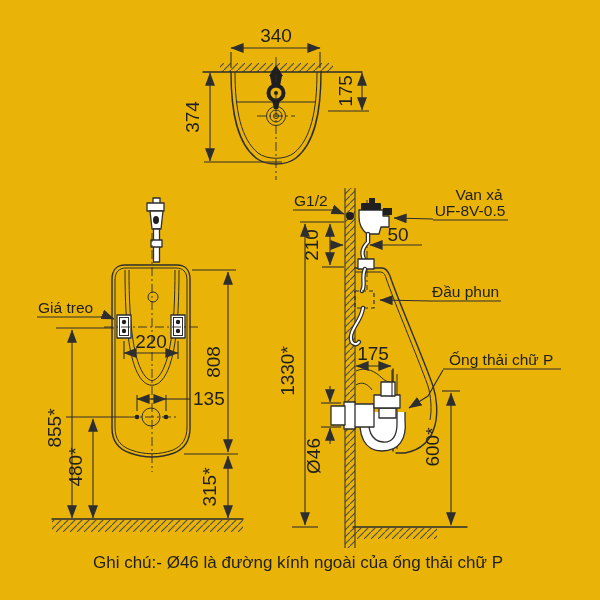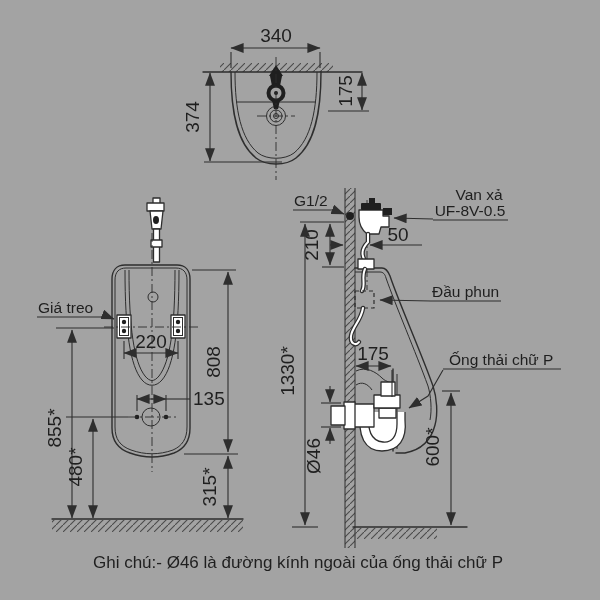--- a/index.html
+++ b/index.html
@@ -1,16 +1,16 @@
 <!DOCTYPE html>
 <html><head>
 <meta charset="utf-8">
 <style>
   html,body{margin:0;padding:0;background:#fff;}
-  .stage{width:600px;height:600px;background:#a3a3a3;position:relative;font-family:"Liberation Sans","DejaVu Sans",sans-serif;}
+  .stage{width:600px;height:600px;background:#eab308;position:relative;font-family:"Liberation Sans","DejaVu Sans",sans-serif;}
   svg text{font-family:"Liberation Sans","DejaVu Sans",sans-serif;fill:#1f1f1f;}
   .ln{stroke:#2e2e2e;stroke-width:1.4;fill:none;stroke-linejoin:round;stroke-linecap:round;}
   .thin{stroke:#2e2e2e;stroke-width:1;fill:none;}
   .dim{stroke:#2e2e2e;stroke-width:1.1;fill:none;}
   .cl{stroke:#2e2e2e;stroke-width:0.9;fill:none;stroke-dasharray:9 3 2 3;}
   .dashbox{stroke:#2e2e2e;stroke-width:1.2;fill:none;stroke-dasharray:4 3;}
   .fillw{fill:#ffffff;stroke:#2e2e2e;stroke-width:1.3;stroke-linejoin:round;}
   .blk{fill:#1f1f1f;stroke:none;}
   .tube{stroke:#2e2e2e;stroke-width:4.5;fill:none;stroke-linecap:round;}
   .tubein{stroke:#ffffff;stroke-width:2;fill:none;stroke-linecap:round;}

